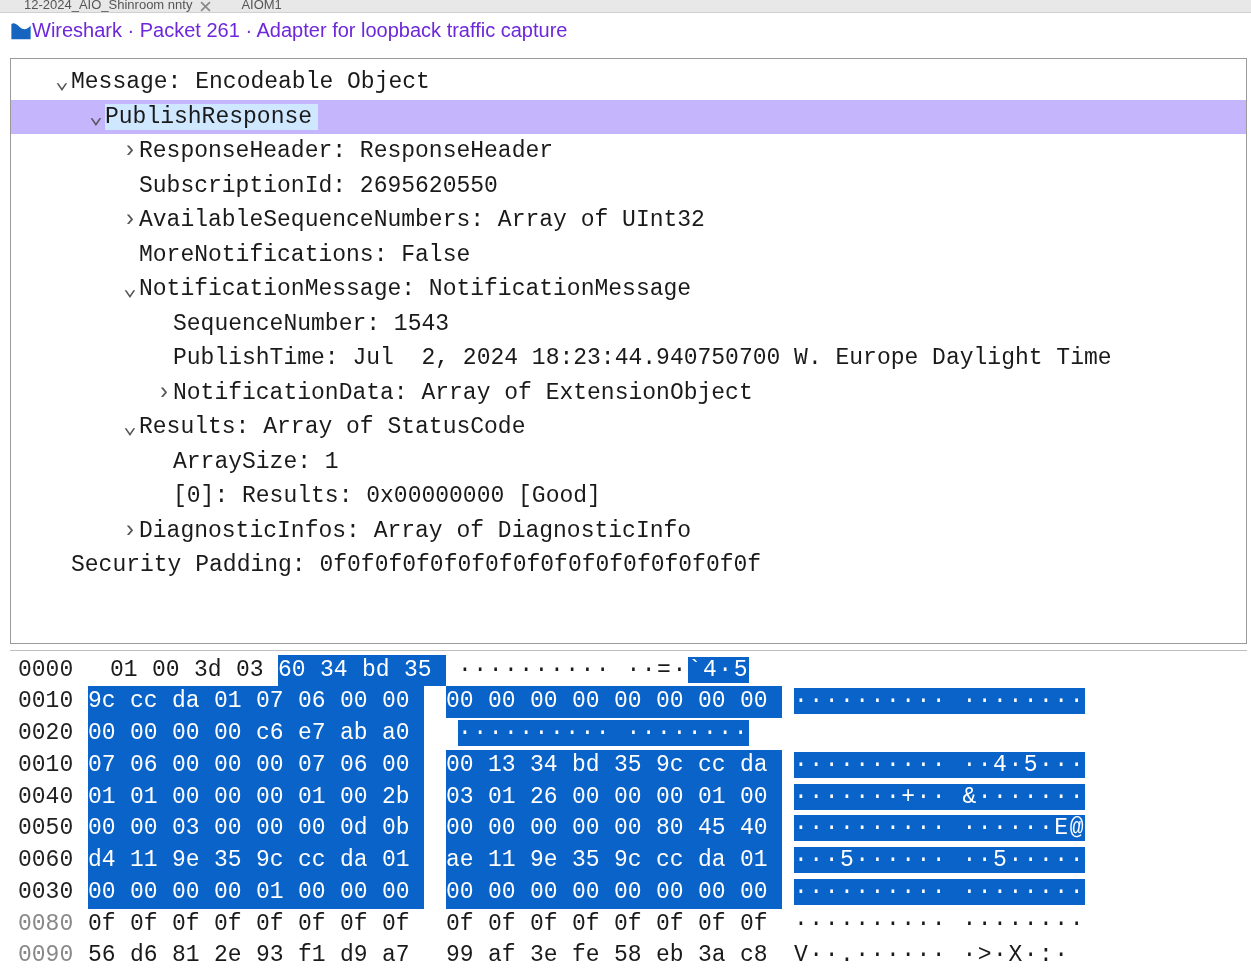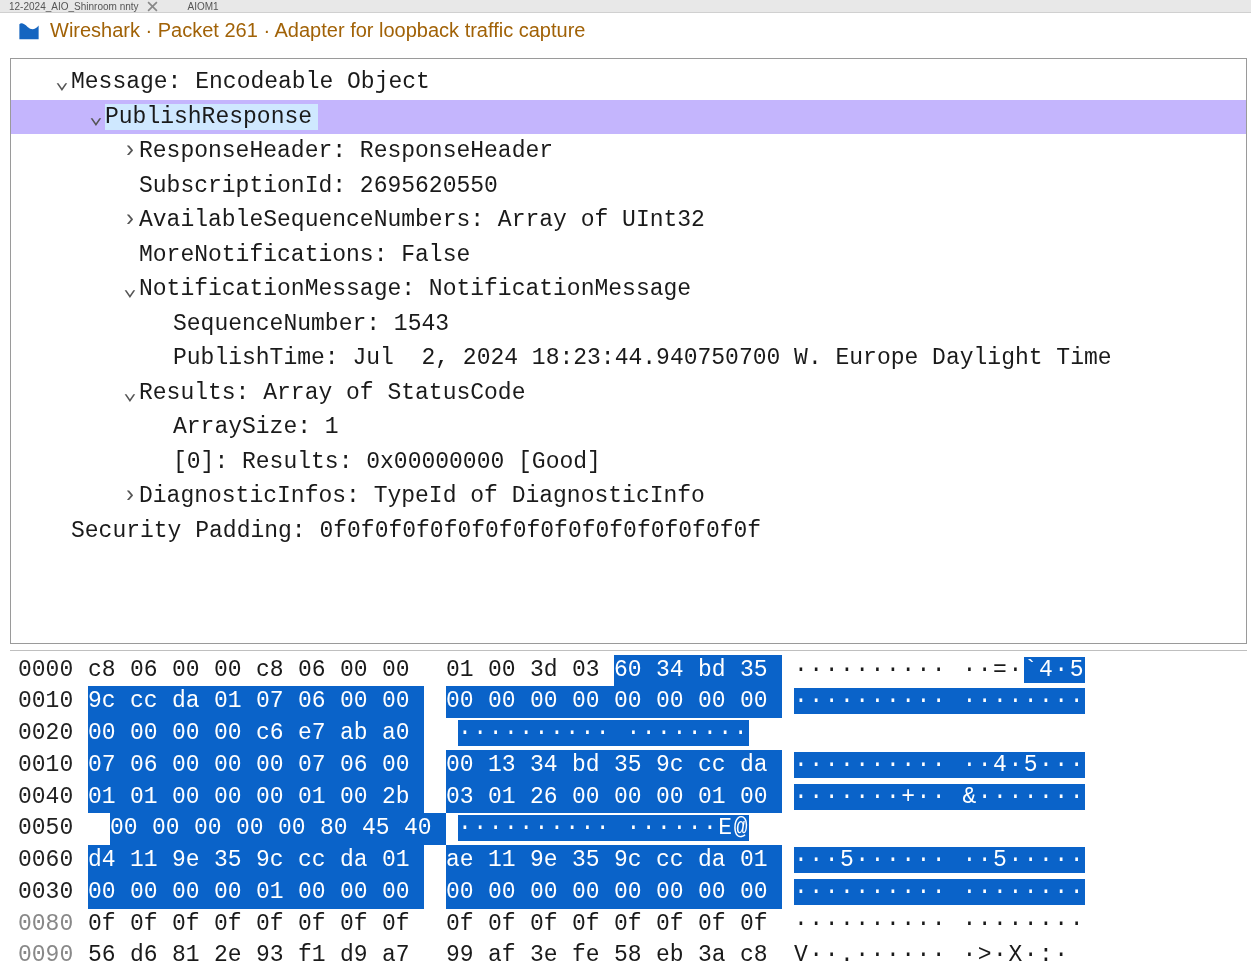--- a/index.html
+++ b/index.html
@@ -8,45 +8,45 @@
     font-size: 15px;
     background: #f0f0f0;
     color: #1a1a1a;
     width: 1251px;
     height: 980px;
     overflow: hidden;
   }
   .tabstrip {
     height: 12px;
     background: #e8e8e8;
-    font-size: 10px;
+    font-size: 13px;
     color: #555;
     overflow: hidden;
     white-space: nowrap;
-    padding-left: 9px;
+    padding-left: 24px;
     display:flex;
     gap: 30px;
   }
   .tabstrip .tab{
     display:flex; align-items:flex-end; gap:8px;
   }
   .window {
     background: #fff;
     border-top: 1px solid #d0d0d0;
     height: calc(100% - 12px);
     display: flex;
     flex-direction: column;
   }
   .titlebar {
     display: flex;
     align-items: center;
-    gap: 10px;
-    padding: 6px 18px;
+    gap: 0;
+    padding: 6px 10px;
     font-size: 20px;
-    color: #a16207;
+    color: #6d28d9;
   }
   .titlebar .fin {
     width: 22px; height: 22px; position: relative;
   }
   .titlebar .fin svg { width: 22px; height: 22px; }
   .content {
     flex: 1;
     padding: 10px 4px 4px 10px;
     overflow: hidden;
     display: flex;
@@ -124,30 +124,30 @@
     <div class="tree-pane" id="tree">
         <div class="row"><span style="display: inline-block; width: 34px;"></span><span class="exp">⌄</span><span class="label">Message: Encodeable Object</span></div>
         <div class="row sel"><span style="display: inline-block; width: 68px;"></span><span class="exp">⌄</span><span class="label" style="padding-right: 6px;">PublishResponse</span></div>
         <div class="row"><span style="display: inline-block; width: 102px;"></span><span class="exp">›</span><span class="label">ResponseHeader: ResponseHeader</span></div>
         <div class="row"><span style="display: inline-block; width: 102px;"></span><span class="exp"> </span><span class="label">SubscriptionId: 2695620550</span></div>
         <div class="row"><span style="display: inline-block; width: 102px;"></span><span class="exp">›</span><span class="label">AvailableSequenceNumbers: Array of UInt32</span></div>
         <div class="row"><span style="display: inline-block; width: 102px;"></span><span class="exp"> </span><span class="label">MoreNotifications: False</span></div>
         <div class="row"><span style="display: inline-block; width: 102px;"></span><span class="exp">⌄</span><span class="label">NotificationMessage: NotificationMessage</span></div>
         <div class="row"><span style="display: inline-block; width: 136px;"></span><span class="exp"> </span><span class="label">SequenceNumber: 1543</span></div>
         <div class="row"><span style="display: inline-block; width: 136px;"></span><span class="exp"> </span><span class="label">PublishTime: Jul  2, 2024 18:23:44.940750700 W. Europe Daylight Time</span></div>
+        <div class="row"><span style="display: inline-block; width: 136px;"></span><span class="exp">›</span><span class="label">NotificationData: Array of ExtensionObject</span></div>
         <div class="row"><span style="display: inline-block; width: 102px;"></span><span class="exp">⌄</span><span class="label">Results: Array of StatusCode</span></div>
         <div class="row"><span style="display: inline-block; width: 136px;"></span><span class="exp"> </span><span class="label">ArraySize: 1</span></div>
         <div class="row"><span style="display: inline-block; width: 136px;"></span><span class="exp"> </span><span class="label">[0]: Results: 0x00000000 [Good]</span></div>
-        <div class="row"><span style="display: inline-block; width: 102px;"></span><span class="exp">›</span><span class="label">DiagnosticInfos: TypeId of DiagnosticInfo</span></div>
+        <div class="row"><span style="display: inline-block; width: 102px;"></span><span class="exp">›</span><span class="label">DiagnosticInfos: Array of DiagnosticInfo</span></div>
         <div class="row"><span style="display: inline-block; width: 34px;"></span><span class="exp"> </span><span class="label">Security Padding: 0f0f0f0f0f0f0f0f0f0f0f0f0f0f0f0f</span></div>
       </div>
     <div class="hex-pane" id="hex">
         <div class="hexrow">
           <span class="off on">0000</span>
-          <span class="hexg"><span class="hexcell">c8</span><span class="hexcell">06</span><span class="hexcell">00</span><span class="hexcell">00</span><span class="hexcell">c8</span><span class="hexcell">06</span><span class="hexcell">00</span><span class="hexcell">00</span></span>
           <span class="gap"> </span>
           <span class="hexg"><span class="hexcell">01</span><span class="hexcell">00</span><span class="hexcell">3d</span><span class="hexcell">03</span><span class="hexcell sel-hex">60</span><span class="hexcell sel-hex">34</span><span class="hexcell sel-hex">bd</span><span class="hexcell sel-hex">35</span></span>
           <span class="asc"><span>·</span><span>·</span><span>·</span><span>·</span><span>·</span><span>·</span><span>·</span><span>·</span><span>·</span><span>·</span><span> </span><span>·</span><span>·</span><span>=</span><span>·</span><span class="sel-asc">`</span><span class="sel-asc">4</span><span class="sel-asc">·</span><span class="sel-asc">5</span></span>
         </div>
         <div class="hexrow">
           <span class="off on">0010</span>
           <span class="hexg"><span class="hexcell sel-hex">9c</span><span class="hexcell sel-hex">cc</span><span class="hexcell sel-hex">da</span><span class="hexcell sel-hex">01</span><span class="hexcell sel-hex">07</span><span class="hexcell sel-hex">06</span><span class="hexcell sel-hex">00</span><span class="hexcell sel-hex">00</span></span>
           <span class="gap"> </span>
           <span class="hexg"><span class="hexcell sel-hex">00</span><span class="hexcell sel-hex">00</span><span class="hexcell sel-hex">00</span><span class="hexcell sel-hex">00</span><span class="hexcell sel-hex">00</span><span class="hexcell sel-hex">00</span><span class="hexcell sel-hex">00</span><span class="hexcell sel-hex">00</span></span>
           <span class="asc"><span class="sel-asc">·</span><span class="sel-asc">·</span><span class="sel-asc">·</span><span class="sel-asc">·</span><span class="sel-asc">·</span><span class="sel-asc">·</span><span class="sel-asc">·</span><span class="sel-asc">·</span><span class="sel-asc">·</span><span class="sel-asc">·</span><span class="sel-asc"> </span><span class="sel-asc">·</span><span class="sel-asc">·</span><span class="sel-asc">·</span><span class="sel-asc">·</span><span class="sel-asc">·</span><span class="sel-asc">·</span><span class="sel-asc">·</span><span class="sel-asc">·</span></span>
@@ -167,20 +167,21 @@
         </div>
         <div class="hexrow">
           <span class="off on">0040</span>
           <span class="hexg"><span class="hexcell sel-hex">01</span><span class="hexcell sel-hex">01</span><span class="hexcell sel-hex">00</span><span class="hexcell sel-hex">00</span><span class="hexcell sel-hex">00</span><span class="hexcell sel-hex">01</span><span class="hexcell sel-hex">00</span><span class="hexcell sel-hex">2b</span></span>
           <span class="gap"> </span>
           <span class="hexg"><span class="hexcell sel-hex">03</span><span class="hexcell sel-hex">01</span><span class="hexcell sel-hex">26</span><span class="hexcell sel-hex">00</span><span class="hexcell sel-hex">00</span><span class="hexcell sel-hex">00</span><span class="hexcell sel-hex">01</span><span class="hexcell sel-hex">00</span></span>
           <span class="asc"><span class="sel-asc">·</span><span class="sel-asc">·</span><span class="sel-asc">·</span><span class="sel-asc">·</span><span class="sel-asc">·</span><span class="sel-asc">·</span><span class="sel-asc">·</span><span class="sel-asc">+</span><span class="sel-asc">·</span><span class="sel-asc">·</span><span class="sel-asc"> </span><span class="sel-asc">&amp;</span><span class="sel-asc">·</span><span class="sel-asc">·</span><span class="sel-asc">·</span><span class="sel-asc">·</span><span class="sel-asc">·</span><span class="sel-asc">·</span><span class="sel-asc">·</span></span>
         </div>
         <div class="hexrow">
           <span class="off on">0050</span>
+          <span class="hexg"><span class="hexcell sel-hex">00</span><span class="hexcell sel-hex">00</span><span class="hexcell sel-hex">03</span><span class="hexcell sel-hex">00</span><span class="hexcell sel-hex">00</span><span class="hexcell sel-hex">00</span><span class="hexcell sel-hex">0d</span><span class="hexcell sel-hex">0b</span></span>
           <span class="gap"> </span>
           <span class="hexg"><span class="hexcell sel-hex">00</span><span class="hexcell sel-hex">00</span><span class="hexcell sel-hex">00</span><span class="hexcell sel-hex">00</span><span class="hexcell sel-hex">00</span><span class="hexcell sel-hex">80</span><span class="hexcell sel-hex">45</span><span class="hexcell sel-hex">40</span></span>
           <span class="asc"><span class="sel-asc">·</span><span class="sel-asc">·</span><span class="sel-asc">·</span><span class="sel-asc">·</span><span class="sel-asc">·</span><span class="sel-asc">·</span><span class="sel-asc">·</span><span class="sel-asc">·</span><span class="sel-asc">·</span><span class="sel-asc">·</span><span class="sel-asc"> </span><span class="sel-asc">·</span><span class="sel-asc">·</span><span class="sel-asc">·</span><span class="sel-asc">·</span><span class="sel-asc">·</span><span class="sel-asc">·</span><span class="sel-asc">E</span><span class="sel-asc">@</span></span>
         </div>
         <div class="hexrow">
           <span class="off on">0060</span>
           <span class="hexg"><span class="hexcell sel-hex">d4</span><span class="hexcell sel-hex">11</span><span class="hexcell sel-hex">9e</span><span class="hexcell sel-hex">35</span><span class="hexcell sel-hex">9c</span><span class="hexcell sel-hex">cc</span><span class="hexcell sel-hex">da</span><span class="hexcell sel-hex">01</span></span>
           <span class="gap"> </span>
           <span class="hexg"><span class="hexcell sel-hex">ae</span><span class="hexcell sel-hex">11</span><span class="hexcell sel-hex">9e</span><span class="hexcell sel-hex">35</span><span class="hexcell sel-hex">9c</span><span class="hexcell sel-hex">cc</span><span class="hexcell sel-hex">da</span><span class="hexcell sel-hex">01</span></span>
           <span class="asc"><span class="sel-asc">·</span><span class="sel-asc">·</span><span class="sel-asc">·</span><span class="sel-asc">5</span><span class="sel-asc">·</span><span class="sel-asc">·</span><span class="sel-asc">·</span><span class="sel-asc">·</span><span class="sel-asc">·</span><span class="sel-asc">·</span><span class="sel-asc"> </span><span class="sel-asc">·</span><span class="sel-asc">·</span><span class="sel-asc">5</span><span class="sel-asc">·</span><span class="sel-asc">·</span><span class="sel-asc">·</span><span class="sel-asc">·</span><span class="sel-asc">·</span></span>

